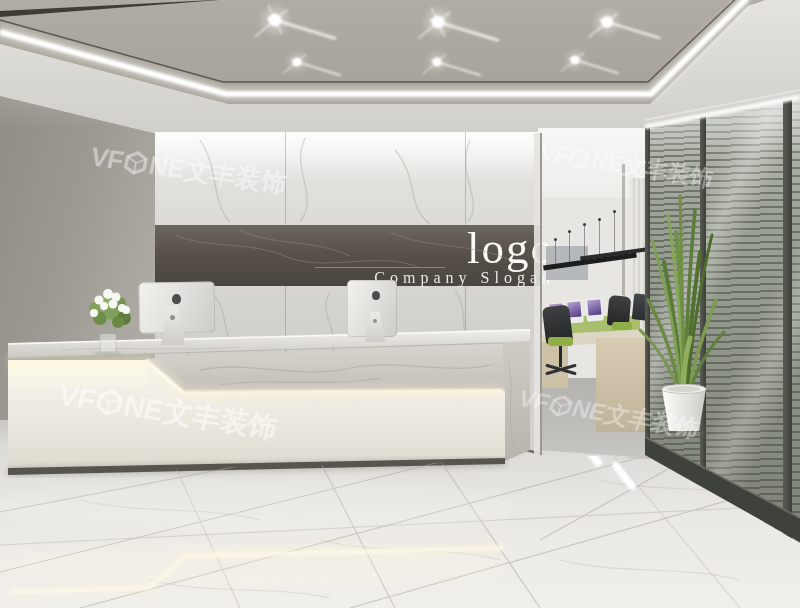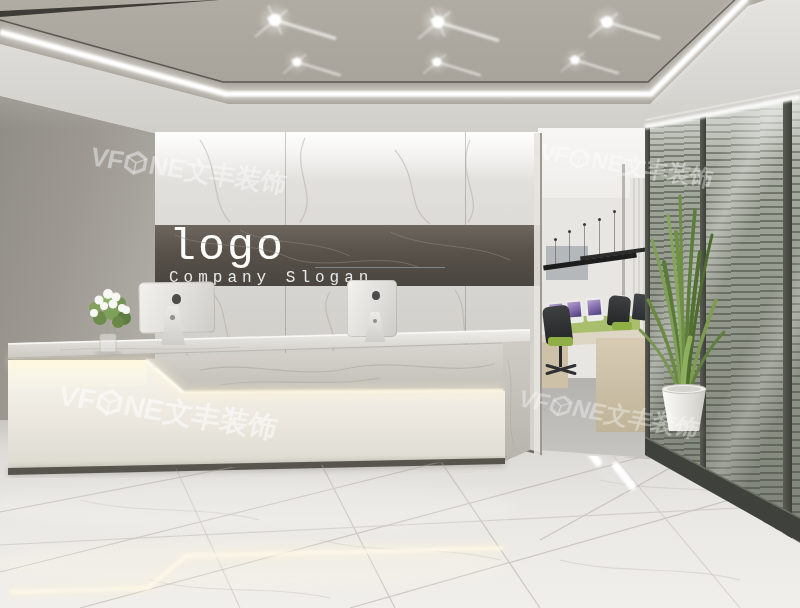--- a/index.html
+++ b/index.html
@@ -14,22 +14,22 @@
     background:linear-gradient(105deg,#8d8983 0%,#9d9992 45%,#aeaaa4 80%,#b8b4ae 100%);}
   .left-wall::before{content:"";position:absolute;inset:0;
     background:linear-gradient(to bottom,rgba(248,248,246,.6),rgba(248,248,246,0) 26%);}
   .marble-wall{left:155px;top:132px;width:386px;height:230px;
     background:linear-gradient(to bottom,#f2f1ee 0%,#e3e1dd 18%,#d9d7d3 55%,#d0cec9 100%);}
   .marble-wall::before{content:"";position:absolute;inset:0;
     background:linear-gradient(to bottom,rgba(255,255,255,.85),rgba(255,255,255,0) 22%);}
   .seam{position:absolute;top:0;bottom:0;width:1px;background:rgba(110,108,102,.35);}
   .dark-band{left:155px;top:225px;width:386px;height:61px;
     background:linear-gradient(to bottom,#6c665f 0%,#575149 45%,#4a4540 100%);}
-  .band-text{position:absolute;left:0;right:0;top:0;text-align:left;transform:translateX(14px);
-    color:#fbfbf9;font-family:Liberation Mono, monospace;}
+  .band-text{position:absolute;left:0;right:0;top:0;text-align:right;transform:translateX(14px);
+    color:#fbfbf9;font-family:Liberation Serif, serif;}
   .logo-text{font-size:45px;line-height:46px;font-weight:400;letter-spacing:2px;}
   .slogan-text{font-size:16px;letter-spacing:5px;color:rgba(255,255,255,.88);margin-top:-2px;}
   .logo-underline{position:absolute;left:160px;top:42px;width:130px;height:1px;
     background:rgba(190,200,212,.45);}
 
   
   .office{left:538px;top:128px;width:112px;height:334px;overflow:hidden;
     clip-path:polygon(0 0,100% 0,100% 98.8%,0 96.4%);
     background:linear-gradient(to bottom,#f6f5f3 0%,#efedea 22%,#e8e6e2 55%,#ddlbd6 75%,#dbd9d4 100%);}
   .office-ceiling{left:0;top:0;width:112px;height:70px;

